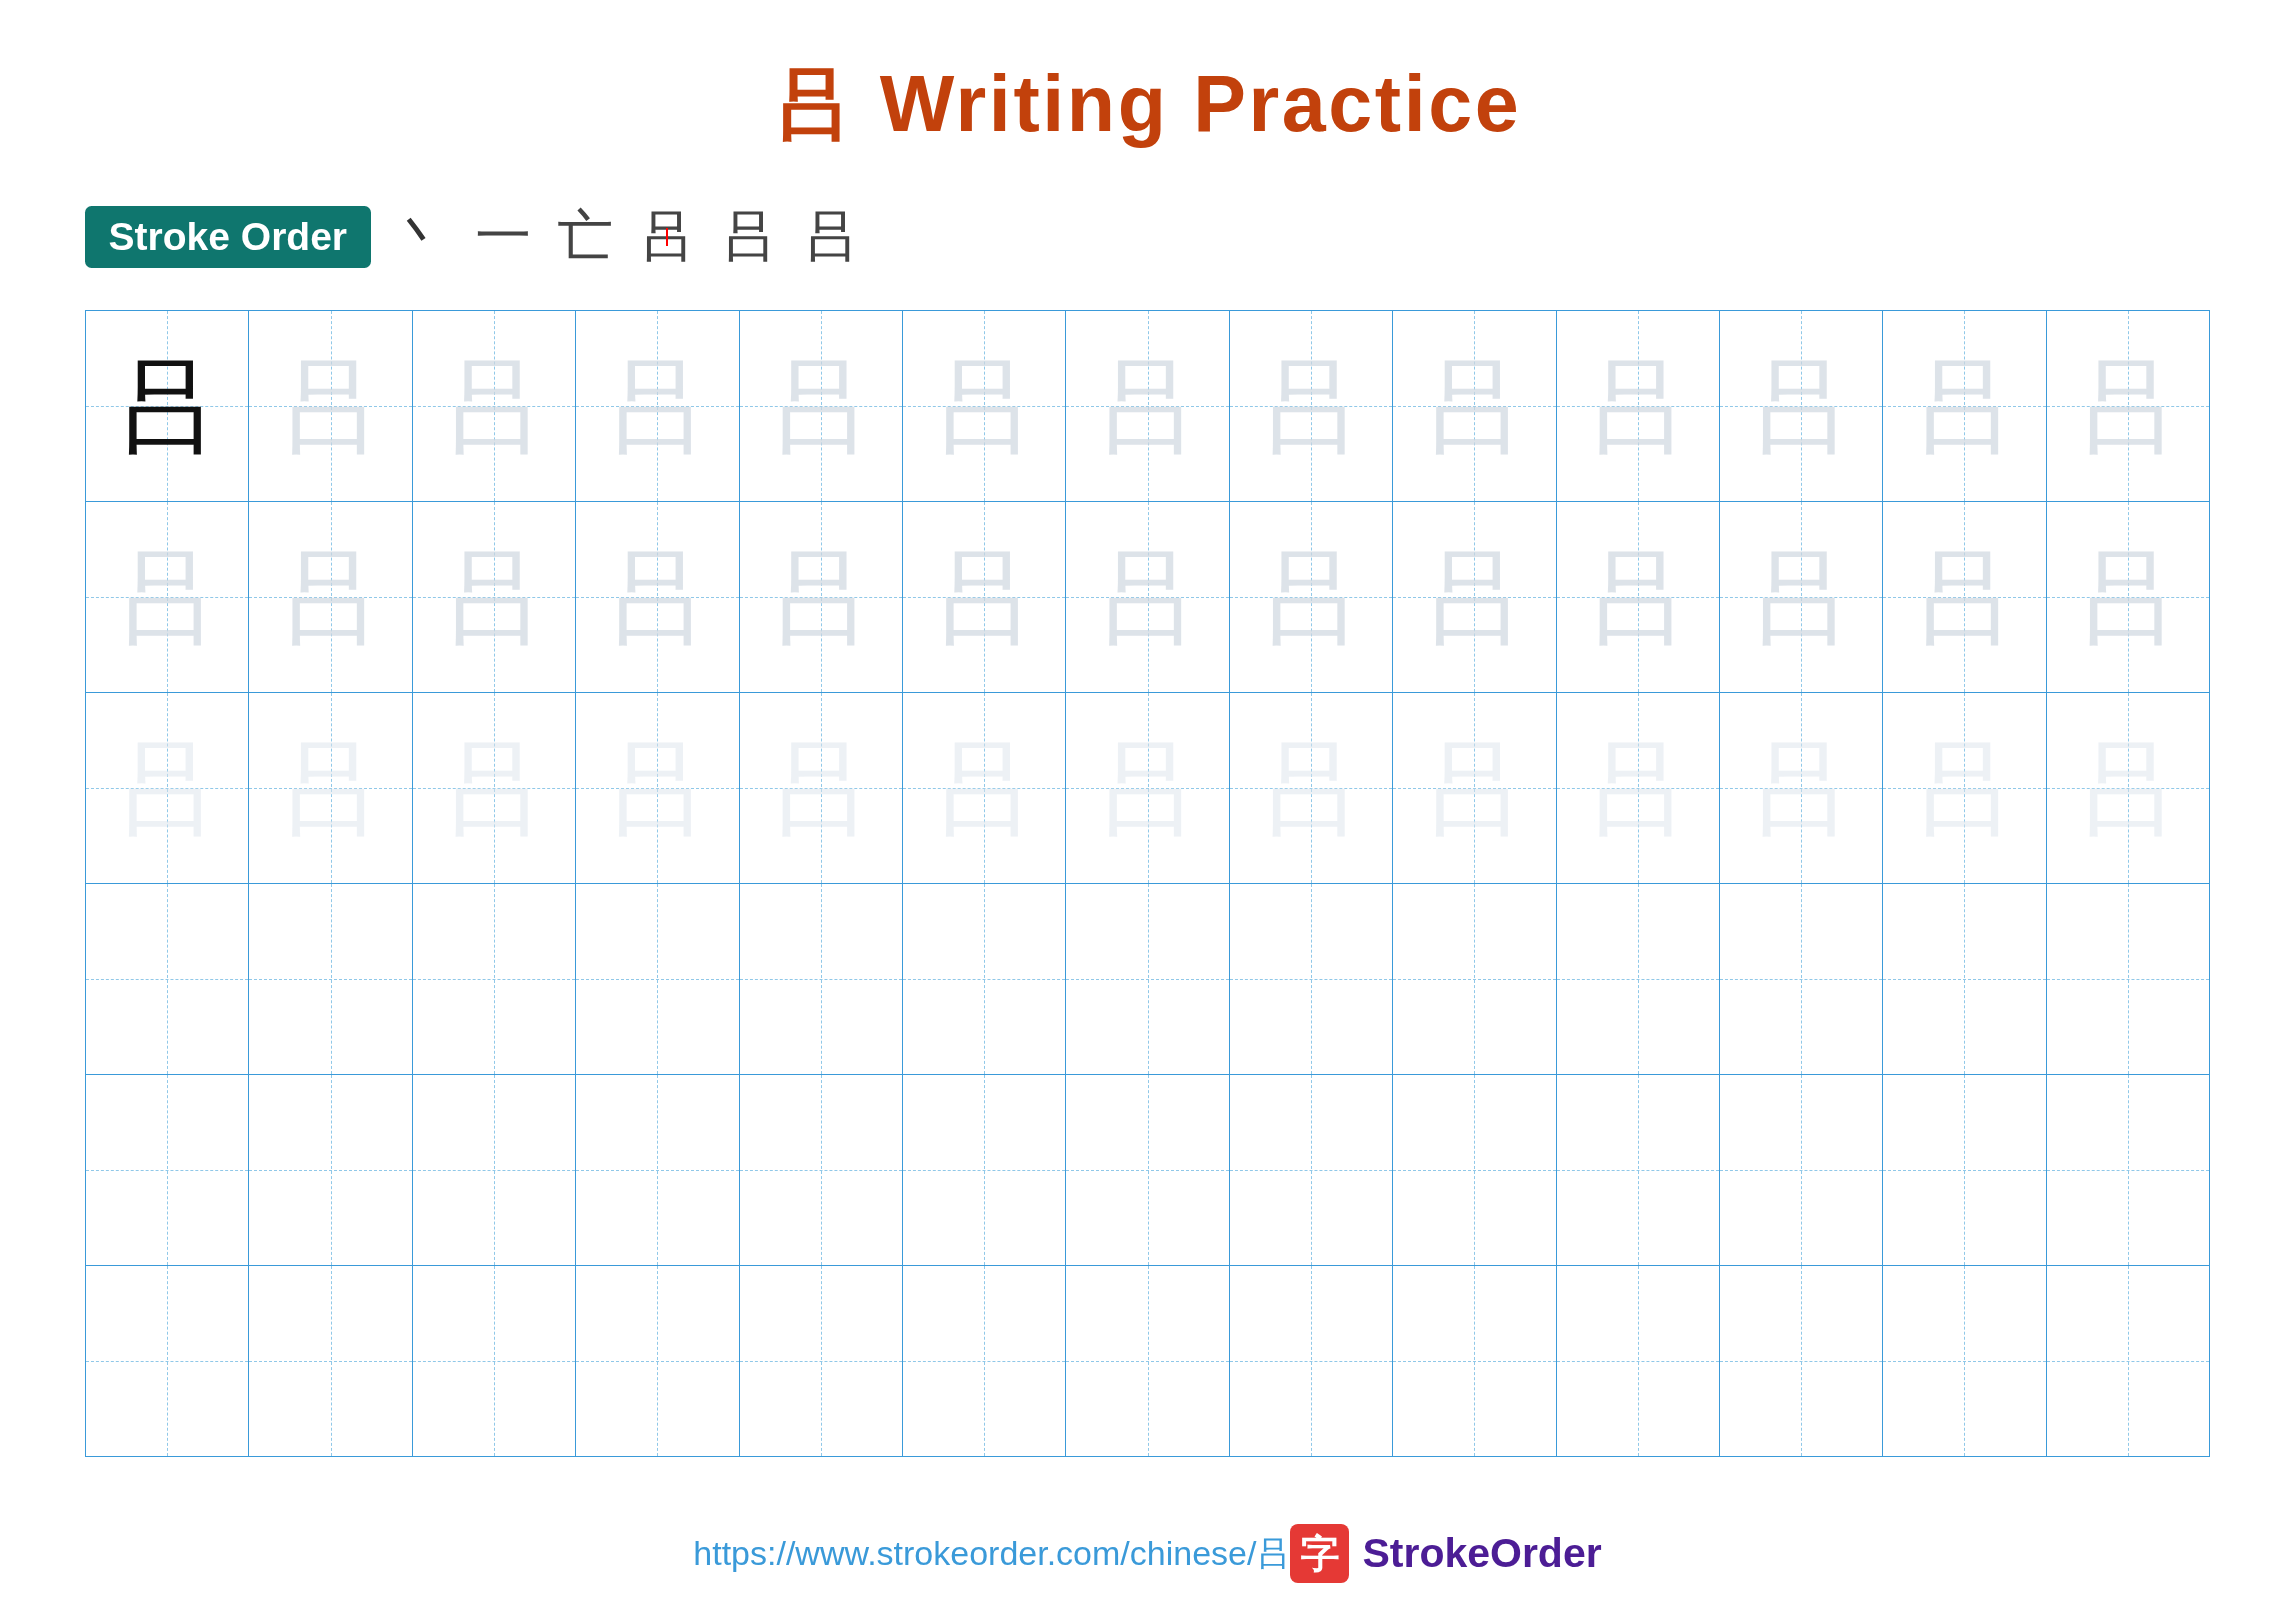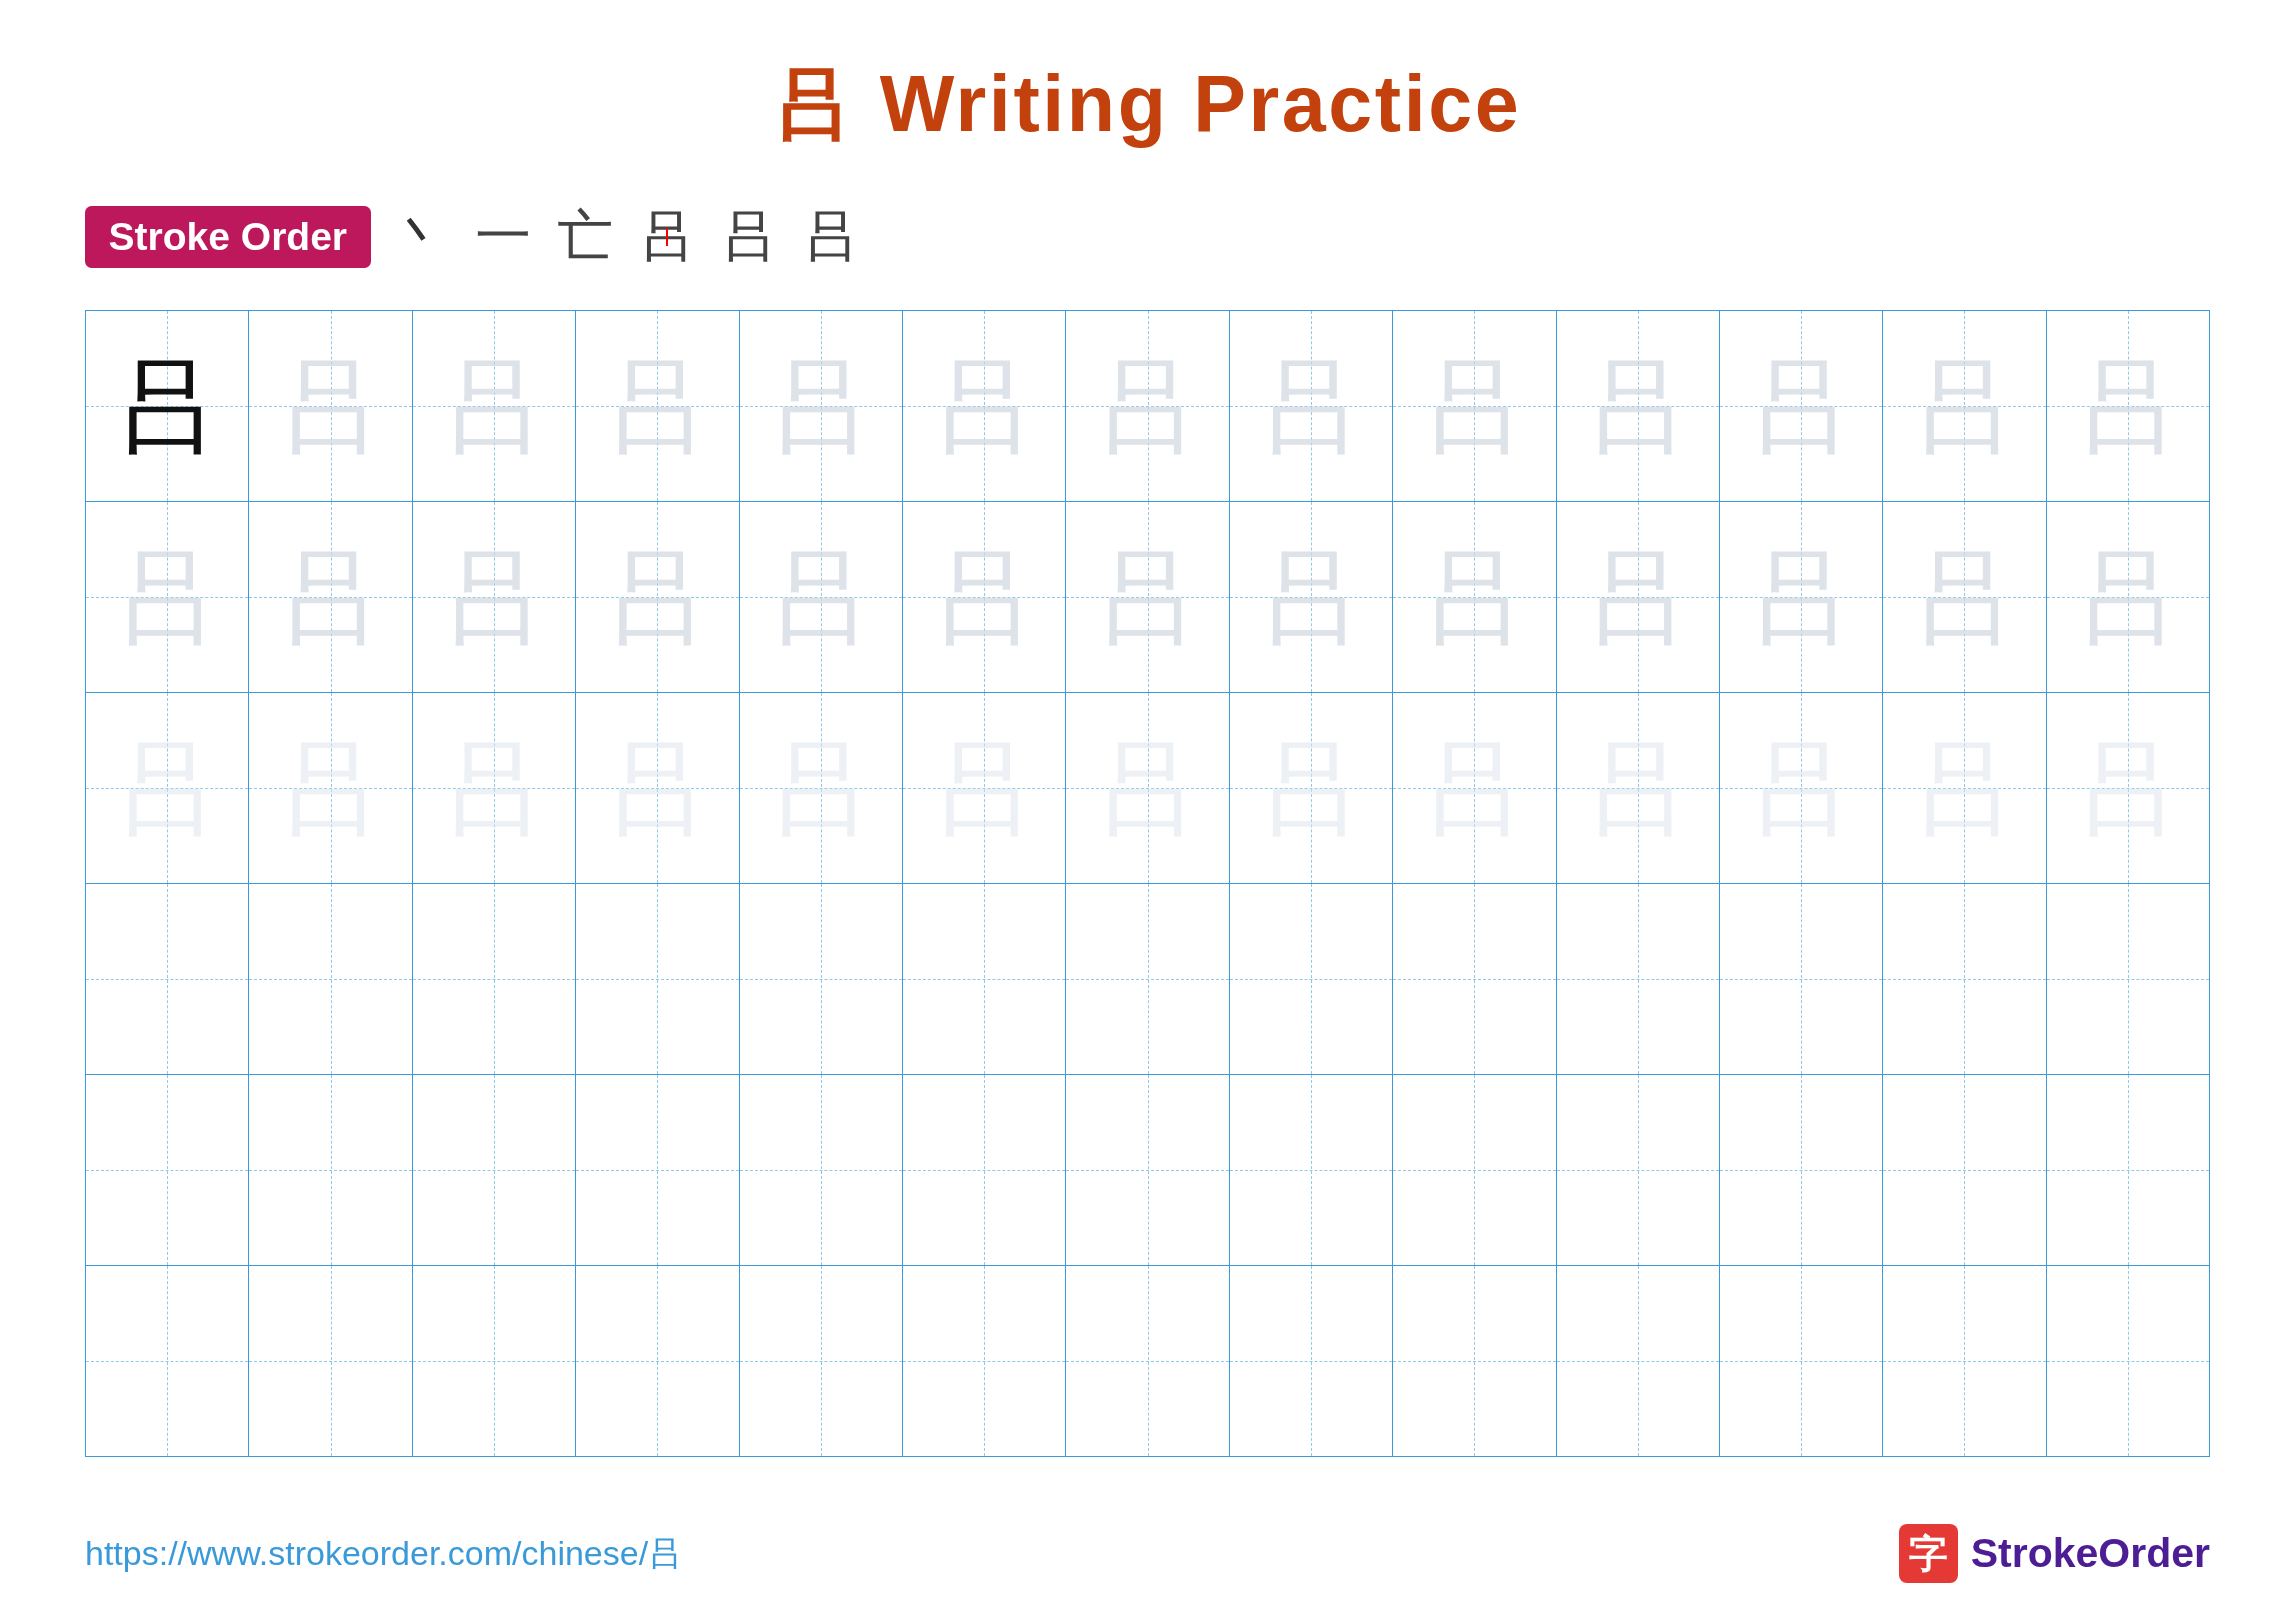--- a/index.html
+++ b/index.html
@@ -22,21 +22,21 @@
     }
 
     .stroke-order-section {
       display: flex;
       align-items: center;
       padding: 39px 85px 26px 85px;
       gap: 19.6px;
     }
 
     .stroke-order-badge {
-      background: #be185d;
+      background: #0f766e;
       color: white;
       font-size: 39px;
       font-weight: bold;
       padding: 9.2px 23.6px;
       border-radius: 6.5px;
       white-space: nowrap;
     }
 
     .stroke-sequence {
       display: flex;
@@ -127,21 +127,21 @@
     }
 
     
     .footer {
       position: absolute;
       bottom: 39px;
       left: 0;
       right: 0;
       display: flex;
       align-items: center;
-      justify-content: space-between;
+      justify-content: center;
       padding: 0 85px;
     }
 
     .footer-url {
       font-size: 34px;
       color: #3a9ad9;
       text-decoration: none;
     }
 
     .footer-logo {

